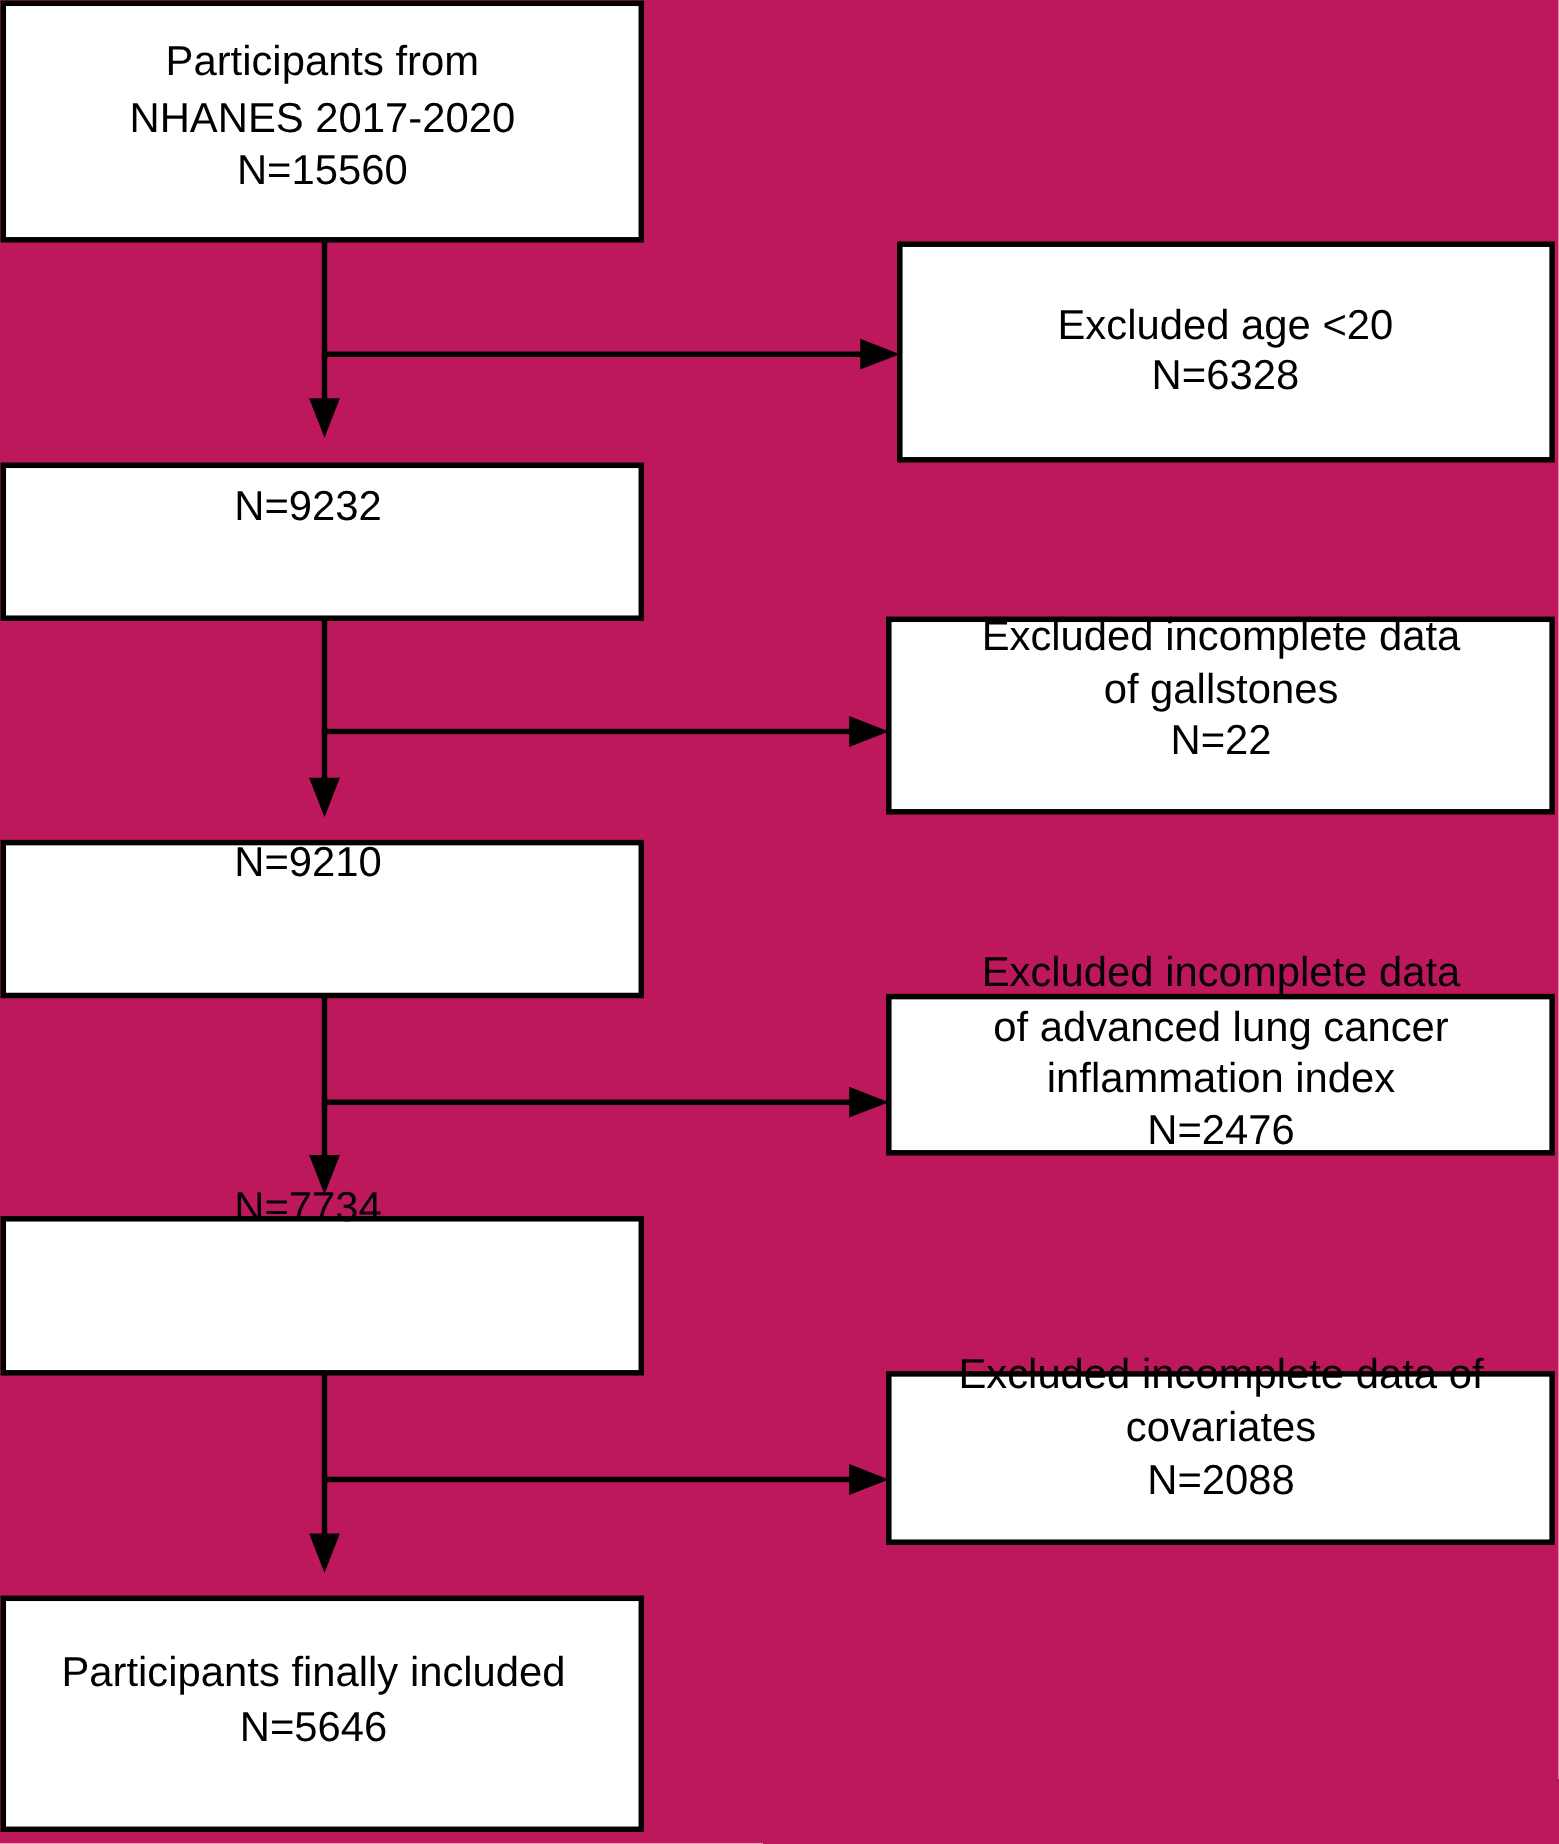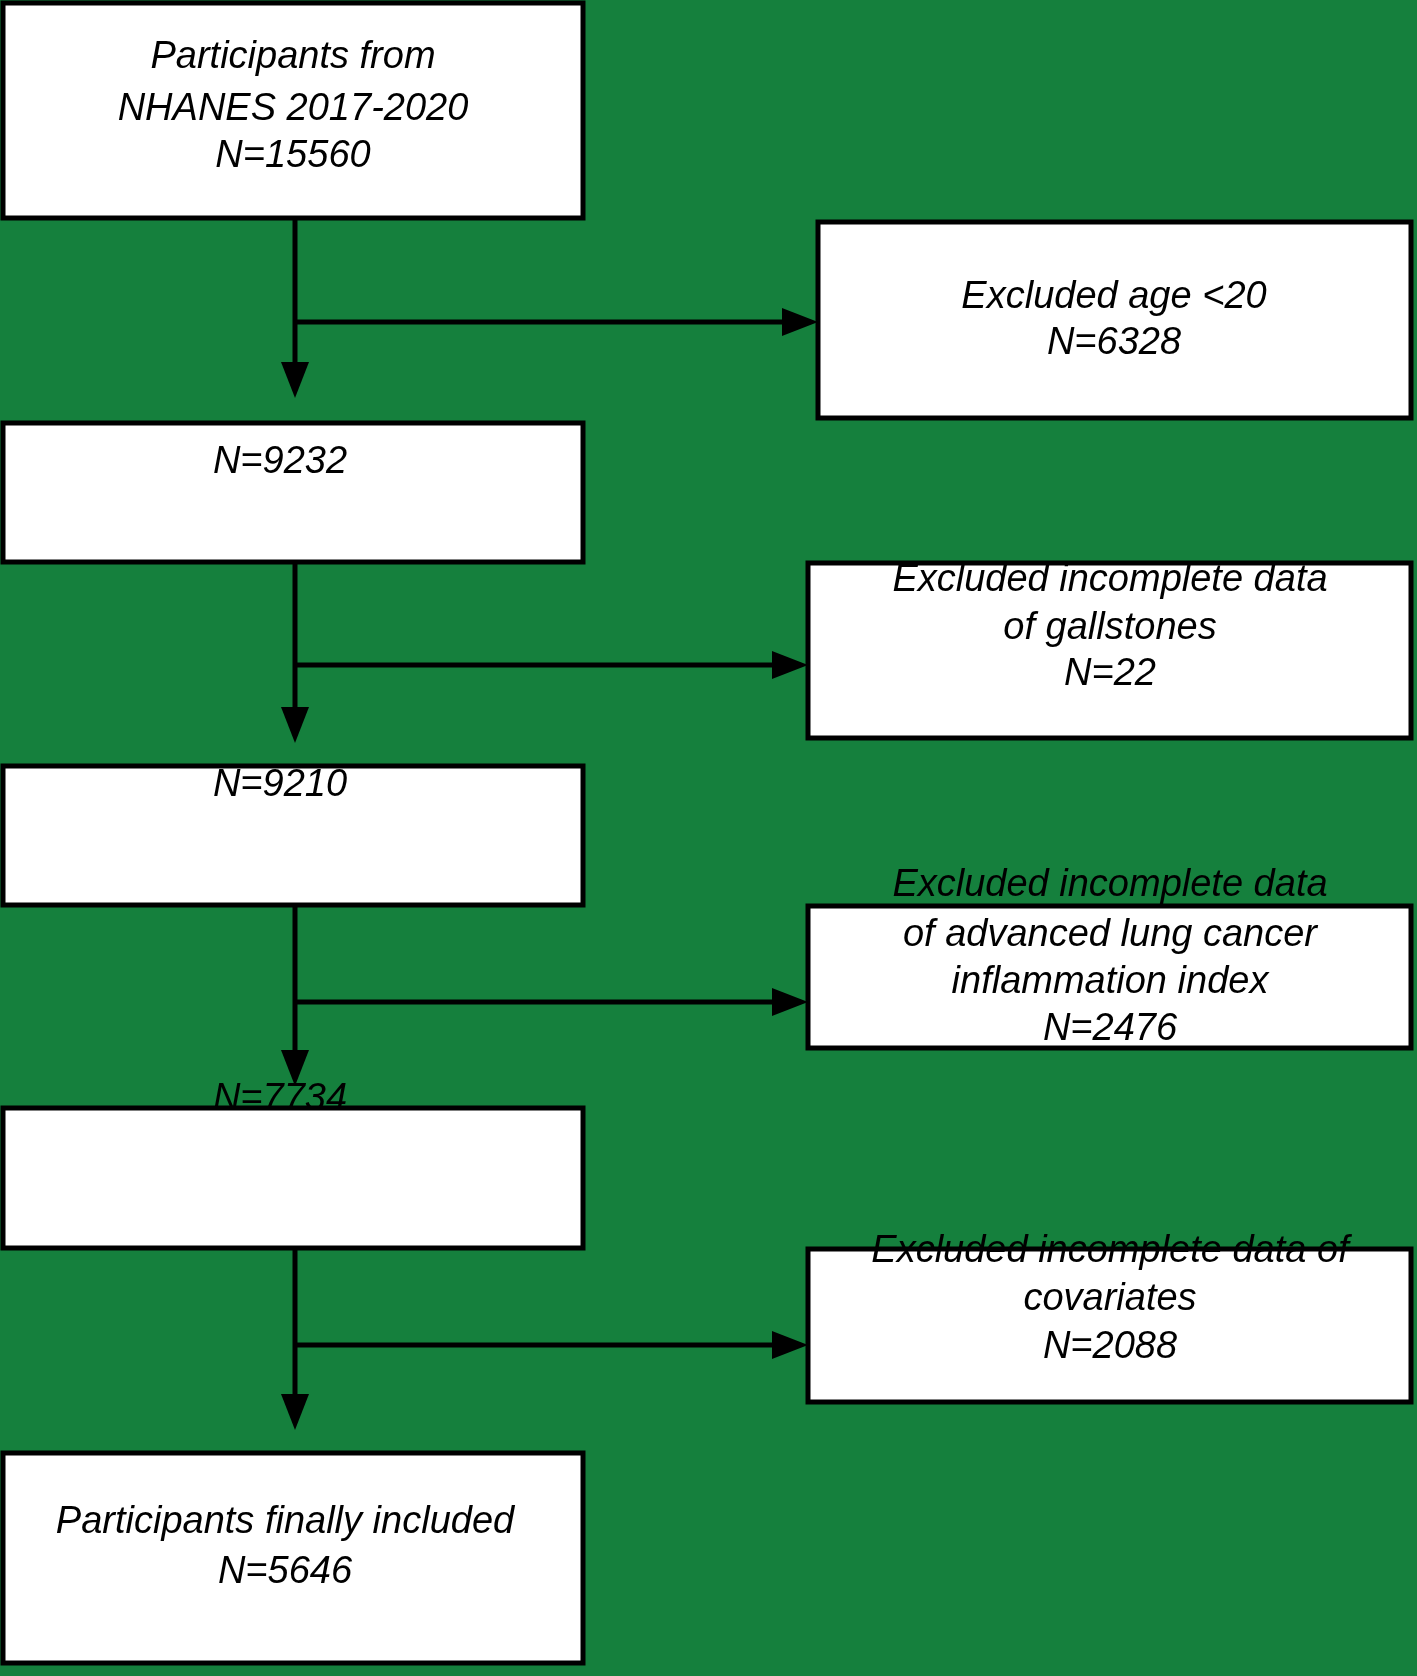--- a/index.html
+++ b/index.html
@@ -8,23 +8,22 @@
     background: #ffffff;
   }
   body {
     font-family: "Liberation Sans", sans-serif;
     color: #000000;
   }
   #flowchart-root {
     position: relative;
     width: 1417px;
     height: 1676px;
-    background: #15803d;
+    background: #be185d;
     overflow: hidden;
-    font-style: italic;
   }
   svg.flow-canvas {
     position: absolute;
     top: 0;
     left: 0;
     width: 1417px;
     height: 1676px;
     display: block;
   }
   .node-box {

